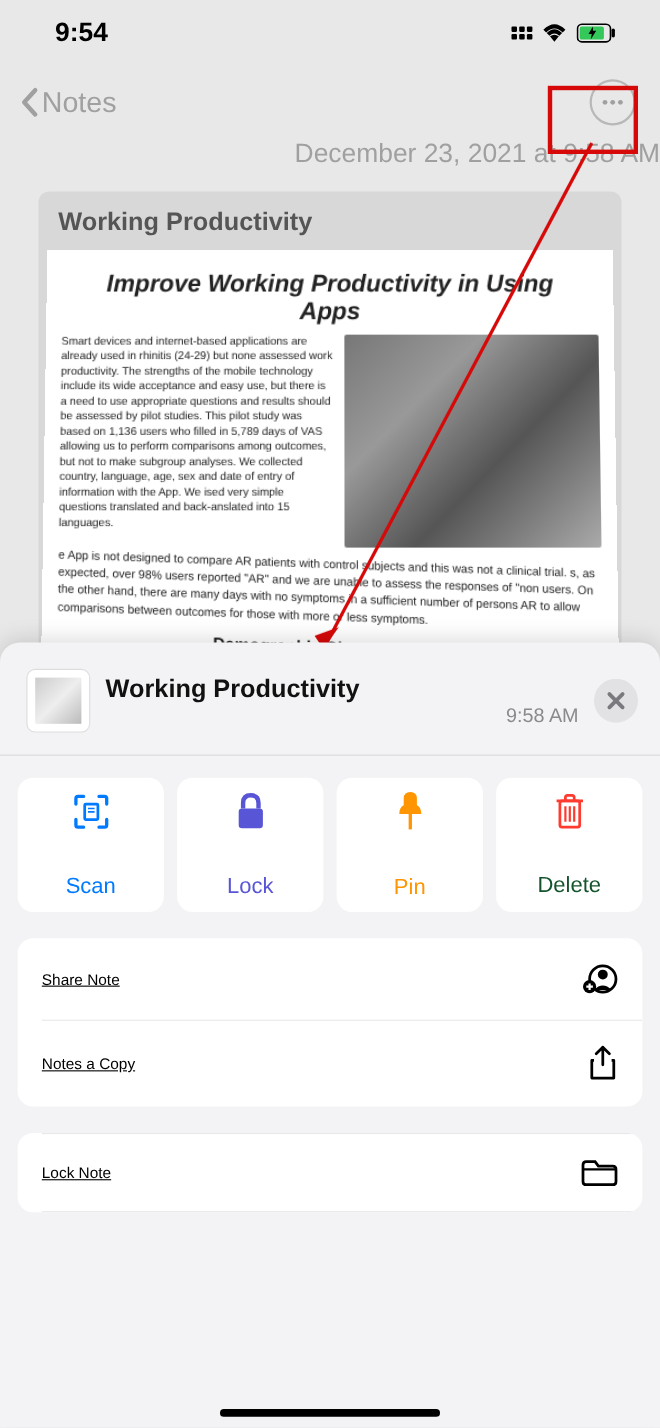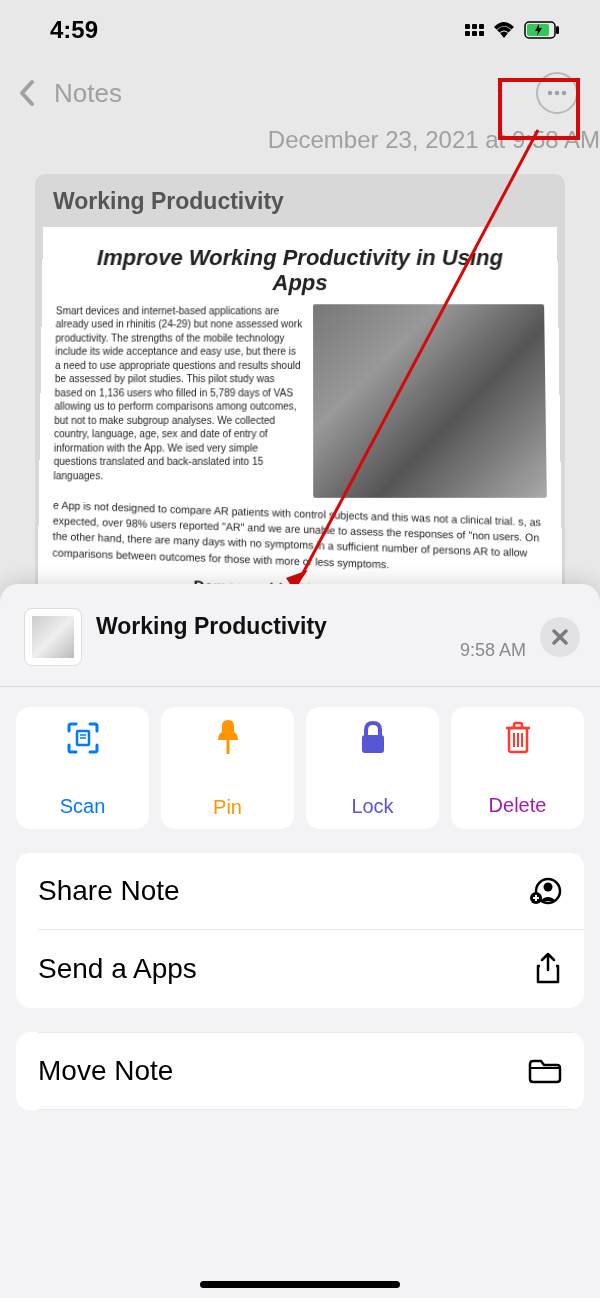--- a/index.html
+++ b/index.html
@@ -5,21 +5,21 @@
 * { margin: 0; padding: 0; box-sizing: border-box; font-family: -apple-system, BlinkMacSystemFont, "Segoe UI", sans-serif; }
 html, body { width: 600px; height: 1298px; background: #e8e8e8; overflow: hidden; position: relative; }
 
 .status-bar { display: flex; justify-content: space-between; align-items: center; padding: 16px 40px 8px 50px; height: 52px; }
 .status-time { font-size: 24px; font-weight: 700; }
 .status-right { display: flex; align-items: center; gap: 8px; }
 .signal-dots { display: grid; grid-template-columns: repeat(3, 5px); grid-template-rows: repeat(2, 5px); gap: 2px; }
 .signal-dots span { width: 5px; height: 5px; background: #000; border-radius: 1px; }
 
 .nav-row { display: flex; justify-content: space-between; align-items: center; padding: 20px 22px 10px 18px; }
-.back-btn { display: flex; align-items: center; gap: 18px; color: #a0a0a0; font-size: 26px; }
+.back-btn { display: flex; align-items: center; gap: 2px; color: #a0a0a0; font-size: 26px; }
 .more-btn { width: 42px; height: 42px; border-radius: 50%; border: 2px solid #b8b8b8; display: flex; align-items: center; justify-content: center; color: #a0a0a0; font-size: 20px; letter-spacing: 1px; }
 
 .highlight-box { position: absolute; border: 4px solid #d60808; pointer-events: none; }
 .arrow-svg { position: absolute; pointer-events: none; }
 
 .date-row { text-align: right; color: #a0a0a0; font-size: 24px; padding: 2px 0 10px; }
 
 .note-card { margin: 10px 35px 0; background: #d8d8d8; border-radius: 10px; padding: 14px 0 0; height: 420px; overflow: hidden; }
 .note-title-row { font-size: 23px; font-weight: 700; color: #555; padding: 0 18px 8px; }
 .doc-scan { margin: 4px 8px 0; background: #fff; height: 380px; padding: 14px 14px 0; position: relative; transform: perspective(900px) rotateX(3deg); transform-origin: top; font-size: 11px; color: #222; }
@@ -40,34 +40,34 @@
 .sheet-close { width: 40px; height: 40px; border-radius: 50%; background: #e2e2e4; display: flex; align-items: center; justify-content: center; color: #7a7a7e; }
 
 .sheet-divider { height: 1px; background: #d8d8da; }
 
 .quick-row { display: flex; gap: 12px; padding: 20px 16px 24px; }
 .quick-btn { flex: 1; background: #fff; border-radius: 14px; height: 122px; display: flex; flex-direction: column; align-items: center; justify-content: center; gap: 14px; }
 .quick-label { font-size: 20px; margin-top: 24px; }
 .scan-l { color: #007aff; }
 .pin-l { color: #ff9500; }
 .lock-l { color: #5856d6; }
-.del-l { color: #a21caf; }
+.del-l { color: #14532d; }
 
 .list-group { margin: 0 16px 24px; background: #fff; border-radius: 14px; overflow: hidden; }
-.list-item { display: flex; align-items: center; justify-content: space-between; padding: 22px 22px; font-size: 28px; color: #000; }
+.list-item { display: flex; align-items: center; justify-content: space-between; padding: 22px 22px; font-size: 14px; color: #000; text-decoration: underline; }
 .list-sep { height: 1px; background: #e8e8ea; margin-left: 22px; }
 
 .home-bar { position: absolute; bottom: 10px; left: 50%; transform: translateX(-50%); width: 200px; height: 7px; background: #000; border-radius: 4px; }
 svg { display: block; }
 </style>
 </head>
 <body>
 
 <div class="status-bar">
-  <div class="status-time">4:59</div>
+  <div class="status-time">9:54</div>
   <div class="status-right">
     <div class="signal-dots">
         <span></span>
         <span></span>
         <span></span>
         <span></span>
         <span></span>
         <span></span>
       </div>
     <svg width="24" height="18" viewBox="0 0 24 18">
@@ -141,32 +141,32 @@
     <div class="quick-btn">
       <svg width="38" height="38" viewBox="0 0 38 38">
           <path d="M5 12 V7 Q5 5 7 5 H12 M26 5 H31 Q33 5 33 7 V12 M33 26 V31 Q33 33 31 33 H26 M12 33 H7 Q5 33 5 31 V26" fill="none" stroke="#007aff" stroke-width="3" stroke-linecap="round"></path>
           <rect x="13" y="12" width="12" height="14" rx="1" fill="none" stroke="#007aff" stroke-width="2.5"></rect>
           <line x1="16" y1="16" x2="22" y2="16" stroke="#007aff" stroke-width="1.5"></line>
           <line x1="16" y1="19" x2="22" y2="19" stroke="#007aff" stroke-width="1.5"></line>
         </svg>
       <span class="quick-label scan-l">Scan</span>
     </div>
     <div class="quick-btn">
+      <svg width="30" height="38" viewBox="0 0 30 38">
+          <path d="M8 16 V11 Q8 4 15 4 Q22 4 22 11 V16" fill="none" stroke="#5856d6" stroke-width="4"></path>
+          <rect x="4" y="16" width="22" height="18" rx="3" fill="#5856d6"></rect>
+        </svg>
+      <span class="quick-label lock-l">Lock</span>
+    </div>
+    <div class="quick-btn">
       <svg width="32" height="40" viewBox="0 0 32 40">
           <path d="M16 2 Q10 2 10 8 V14 Q6 16 6 22 H26 Q26 16 22 14 V8 Q22 2 16 2 Z" fill="#ff9500"></path>
           <rect x="14.5" y="22" width="3" height="14" fill="#ff9500"></rect>
         </svg>
       <span class="quick-label pin-l">Pin</span>
-    </div>
-    <div class="quick-btn">
-      <svg width="30" height="38" viewBox="0 0 30 38">
-          <path d="M8 16 V11 Q8 4 15 4 Q22 4 22 11 V16" fill="none" stroke="#5856d6" stroke-width="4"></path>
-          <rect x="4" y="16" width="22" height="18" rx="3" fill="#5856d6"></rect>
-        </svg>
-      <span class="quick-label lock-l">Lock</span>
     </div>
     <div class="quick-btn">
       <svg width="30" height="36" viewBox="0 0 30 36">
           <rect x="6" y="8" width="18" height="24" rx="2" fill="none" stroke="#ff3b30" stroke-width="2.5"></rect>
           <line x1="3" y1="8" x2="27" y2="8" stroke="#ff3b30" stroke-width="2.5"></line>
           <path d="M11 8 V5 Q11 3 13 3 H17 Q19 3 19 5 V8" fill="none" stroke="#ff3b30" stroke-width="2.5"></path>
           <line x1="11" y1="13" x2="11" y2="27" stroke="#ff3b30" stroke-width="2"></line>
           <line x1="15" y1="13" x2="15" y2="27" stroke="#ff3b30" stroke-width="2"></line>
           <line x1="19" y1="13" x2="19" y2="27" stroke="#ff3b30" stroke-width="2"></line>
         </svg>
@@ -181,32 +181,32 @@
           <circle cx="20" cy="15" r="12" fill="none" stroke="#000" stroke-width="2.5"></circle>
           <circle cx="20" cy="11" r="4.5" fill="#000"></circle>
           <path d="M12 25 Q20 17 28 25" fill="#000"></path>
           <circle cx="8" cy="22" r="6" fill="#000"></circle>
           <line x1="8" y1="19" x2="8" y2="25" stroke="#fff" stroke-width="2"></line>
           <line x1="5" y1="22" x2="11" y2="22" stroke="#fff" stroke-width="2"></line>
         </svg>
     </div>
     <div class="list-sep"></div>
     <div class="list-item">
-      <span>Send a Apps</span>
+      <span>Notes a Copy</span>
       <svg width="28" height="34" viewBox="0 0 28 34">
           <path d="M14 2 L14 18 M14 2 L8 8 M14 2 L20 8" fill="none" stroke="#000" stroke-width="2.5" stroke-linecap="round" stroke-linejoin="round"></path>
           <path d="M6 14 H4 V30 H24 V14 H22" fill="none" stroke="#000" stroke-width="2.5" stroke-linejoin="round"></path>
         </svg>
     </div>
   </div>
 
   <div class="list-group">
     <div class="list-sep"></div>
     <div class="list-item">
-      <span>Move Note</span>
+      <span>Lock Note</span>
       <svg width="34" height="26" viewBox="0 0 34 26">
           <path d="M2 6 Q2 3 5 3 H13 L16 7 H29 Q32 7 32 10 V21 Q32 24 29 24 H5 Q2 24 2 21 Z" fill="none" stroke="#000" stroke-width="2.5"></path>
           <line x1="2" y1="10" x2="32" y2="10" stroke="#000" stroke-width="2"></line>
         </svg>
     </div>
     <div class="list-sep"></div>
   </div>
 
   <div class="home-bar"></div>
 </div>

